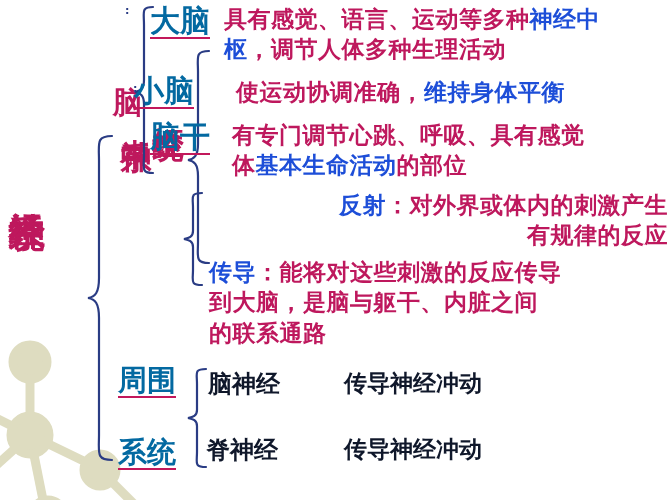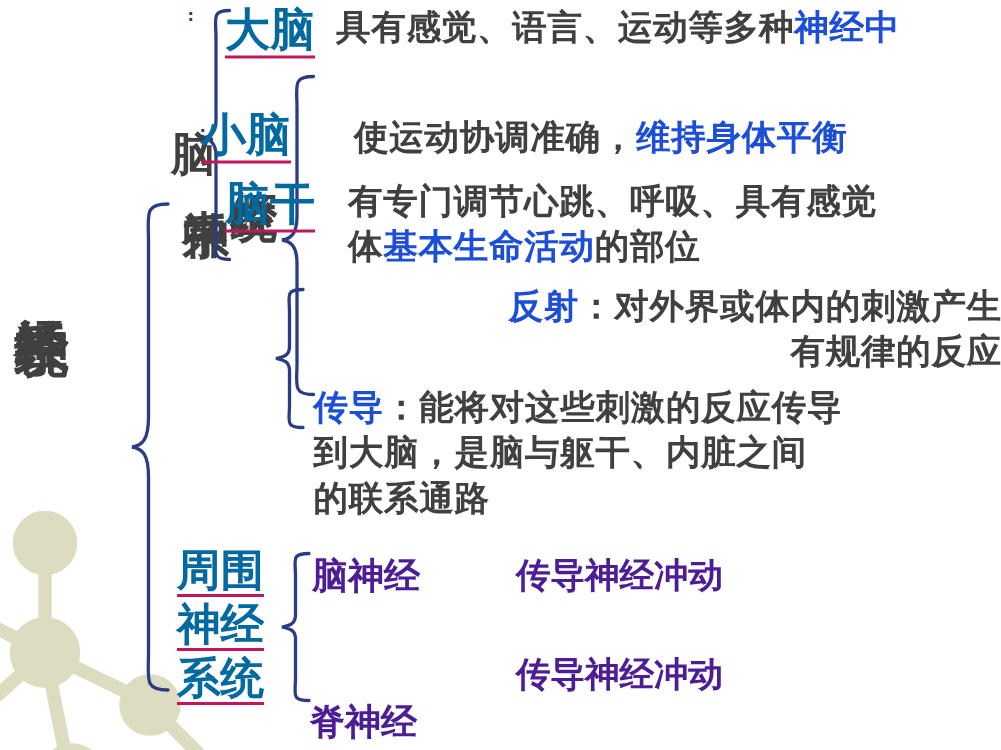--- a/index.html
+++ b/index.html
@@ -20,36 +20,36 @@
   
   .vtext{
     writing-mode:vertical-rl;
     text-orientation:upright;
     font-family:"DejaVu Sans","Liberation Sans",sans-serif;
     font-weight:bold;
     line-height:1.02;
     letter-spacing:1px;
     white-space:nowrap;
   }
-  .blk{color:#404040;}
+  .blk{color:#be185d;}
 
   .hlabel{
     font-weight:bold;
     color:#0369a1;
     white-space:nowrap;
     line-height:1.0;
   }
   .hlabel .u{
     display:inline-block;
     border-bottom:2px solid #C2185B;
     padding-bottom:1px;
   }
   .bk{
     font-weight:bold;
-    color:#4c1d95;
+    color:#0f172a;
     white-space:nowrap;
   }
 
   
   .para{
     font-weight:bold;
     color:#141414;
     line-height:1.32;
     letter-spacing:0.5px;
   }
@@ -110,20 +110,23 @@
     <span class="u">小脑</span>
   </div>
   <div class="abs hlabel" style="left:150px;top:122px;font-size:30px;">
     <span class="u">脑干</span>
   </div>
 
   <div class="abs para" style="left:224px;top:4px;font-size:23px;width:444px;">
     <div>
       <span class="blk">具有感觉、语言、运动等多种</span><span class="r">神经中</span>
     </div>
+    <div>
+      <span class="r">枢</span><span class="blk">，调节人体多种生理活动</span>
+    </div>
   </div>
 
   <div class="abs para" style="left:236px;top:77px;font-size:23px;width:432px;">
     <div>
       <span class="blk">使运动协调准确，</span><span class="r">维持身体平衡</span>
     </div>
   </div>
 
   <div class="abs para" style="left:232px;top:120px;font-size:23px;width:436px;">
     <div>
@@ -156,30 +159,27 @@
       <span class="blk">到大脑，是脑与躯干、内脏之间</span>
     </div>
     <div>
       <span class="blk">的联系通路</span>
     </div>
   </div>
 
   <div class="abs hlabel" style="left:118px;top:366px;font-size:29px;">
     <span class="u">周围</span>
   </div>
-  <div class="abs hlabel" style="left:118px;top:402px;font-size:29px;">
-    <span class="u">神经</span>
-  </div>
   <div class="abs hlabel" style="left:118px;top:438px;font-size:29px;">
     <span class="u">系统</span>
   </div>
 
   <svg class="brace" style="left:186px;top:366px;width:22px;height:104px;" viewBox="0 0 22 104" preserveAspectRatio="none">
     <path d="M20 3 C8 3 11 7 11 18 L11 44 C11 50 7 51 2 52 C7 53 11 54 11 60 L11 86 C11 97 8 101 20 101" fill="none" stroke="#2A3C84" stroke-width="2.2" stroke-linecap="round"></path>
   </svg>
 
   <div class="abs bk" style="left:208px;top:368px;font-size:24px;">脑神经</div>
   <div class="abs bk" style="left:344px;top:368px;font-size:23px;">传导神经冲动</div>
 
-  <div class="abs bk" style="left:206px;top:434px;font-size:24px;margin-top:31px;">脊神经</div>
+  <div class="abs bk" style="left:206px;top:434px;font-size:24px;">脊神经</div>
   <div class="abs bk" style="left:344px;top:434px;font-size:23px;">传导神经冲动</div>
 
 </div>
 
 </body></html>

